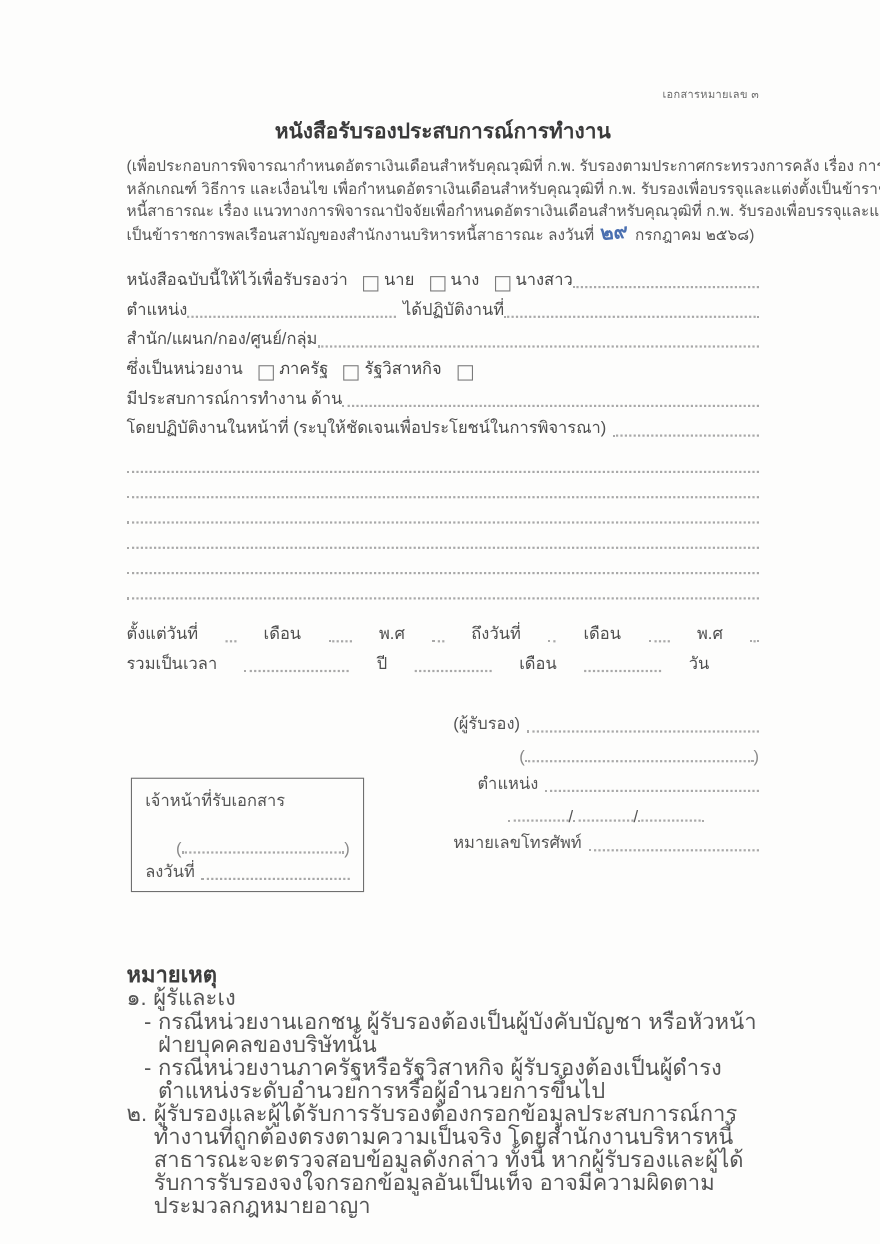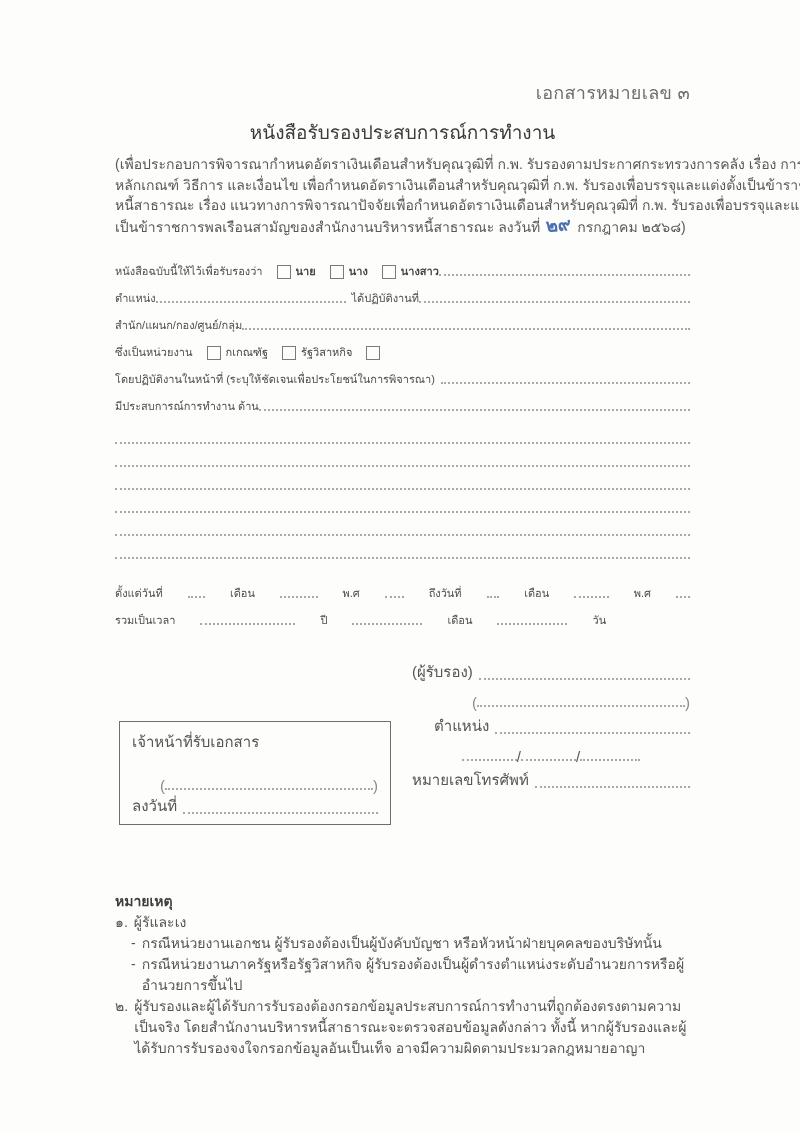--- a/index.html
+++ b/index.html
@@ -11,88 +11,88 @@
     background:#fdfdfc;
     color:#4a4a4a;
     font-family:"Liberation Sans","DejaVu Sans",sans-serif;
     overflow:hidden;
   }
   .content { padding:0 110px 0 115px; }
 
   .doc-number {
     margin-top:78px;
     text-align:right;
-    font-size:18px;
+    font-size:10px;
     color:#6e6e6e;
     letter-spacing:.3px;
   }
   .title {
     margin-top:10px;
     text-align:center;
     font-size:19px;
-    font-weight:normal;
+    font-weight:bold;
     color:#3a3a3a;
   }
   .intro { margin-top:7px; font-size:14px; line-height:20.5px; color:#585858; text-align:justify; }
   .intro .line { white-space:nowrap; }
   .handwriting {
     display:inline-block;
     color:#4a6fb0;
     font-size:18px;
     font-weight:bold;
     transform:rotate(-5deg) translateY(-1px);
     padding:0 6px;
   }
 
-  .form-area { margin-top:16px; font-size:11px; color:#4f4f4f; }
+  .form-area { margin-top:16px; font-size:15px; color:#4f4f4f; }
   .frow { display:flex; align-items:flex-end; height:27px; }
   .frow .lbl { white-space:nowrap; }
   .dots {
     border-bottom:2px dotted #a8a8a8;
     height:1px; margin-bottom:4px;
   }
   .dots.flex { flex:1 1 auto; }
   .checkbox {
     display:inline-block;
     width:14px; height:14px;
     border:1.2px solid #7a7a7a;
     background:#fdfdfc;
     margin:0 5px 1px 14px;
     vertical-align:-2px;
     flex:0 0 auto;
   }
-  .cb-label { font-weight:bold; color:#474747; white-space:nowrap; }
+  .cb-label { font-weight:normal; color:#474747; white-space:nowrap; }
   .cb-label.normal { font-weight:normal; }
 
   .filler-lines { margin-top:10px; }
   .filler-lines .frow { height:23px; }
 
   .period { margin-top:12px; }
   .period .frow { height:27px;gap:25px; }
   .gap-s { width:6px; flex:0 0 auto; }
 
   .mid-zone { position:relative; height:200px; margin-top:14px; }
   .signer {
     position:absolute; right:0; top:14px; width:278px;
     font-size:15px; color:#555;
   }
   .signer .frow { height:27px; }
   .signer .center { justify-content:center; }
   .officer-box {
     position:absolute; left:4px; top:78px;
-    width:272px; height:104px;
+    width:212px; height:104px;
     border:1.3px solid #6f6f6f;
     padding:8px 12px 6px 12px;
     font-size:15px; color:#555;
     display:flex; flex-direction:column;
   }
   .officer-box .spacer { flex:1 1 auto; }
   .officer-box .frow { height:24px; }
 
-  .notes { margin-top:48px; font-size:14px; line-height:21px; color:#555; }
+  .notes { margin-top:48px; font-size:20px; line-height:21px; color:#555; }
   .notes .heading { font-weight:bold; color:#3d3d3d; }
   .note-item { display:flex; }
   .note-item .no { flex:0 0 auto; padding-right:6px; }
   .note-sub { display:flex; padding-left:16px; }
   .note-sub .dash { flex:0 0 auto; padding-right:6px; }
   .paren { color:#8a8a8a; }
   .dots.w55{width:55px} .dots.w40{width:40px} .dots.w45{width:45px}
   .dots.w60{width:60px} .dots.w70{width:70px} .dots.w95{width:95px}
   .dots.w110{width:110px} .dots.w120{width:120px} .dots.w190{width:190px}
 </style>
@@ -137,34 +137,34 @@
       </div>
 
       <div class="frow">
         <span class="lbl">สำนัก/แผนก/กอง/ศูนย์/กลุ่ม</span>
         <span class="dots flex"></span>
       </div>
 
       <div class="frow">
         <span class="lbl">ซึ่งเป็นหน่วยงาน</span>
         <span class="checkbox"></span>
-        <span class="cb-label normal">กเกณฑัฐ</span>
+        <span class="cb-label normal">ภาครัฐ</span>
         <span class="checkbox"></span>
         <span class="cb-label normal">รัฐวิสาหกิจ</span>
         <span class="checkbox"></span>
+      </div>
+
+      <div class="frow">
+        <span class="lbl">มีประสบการณ์การทำงาน ด้าน</span>
+        <span class="dots flex"></span>
       </div>
 
       <div class="frow">
         <span class="lbl">โดยปฏิบัติงานในหน้าที่ (ระบุให้ชัดเจนเพื่อประโยชน์ในการพิจารณา)</span>
         <span class="gap-s"></span>
-        <span class="dots flex"></span>
-      </div>
-
-      <div class="frow">
-        <span class="lbl">มีประสบการณ์การทำงาน ด้าน</span>
         <span class="dots flex"></span>
       </div>
 
       <div class="filler-lines">
         <div class="frow">
             <span class="dots flex"></span>
           </div>
         <div class="frow">
             <span class="dots flex"></span>
           </div>

